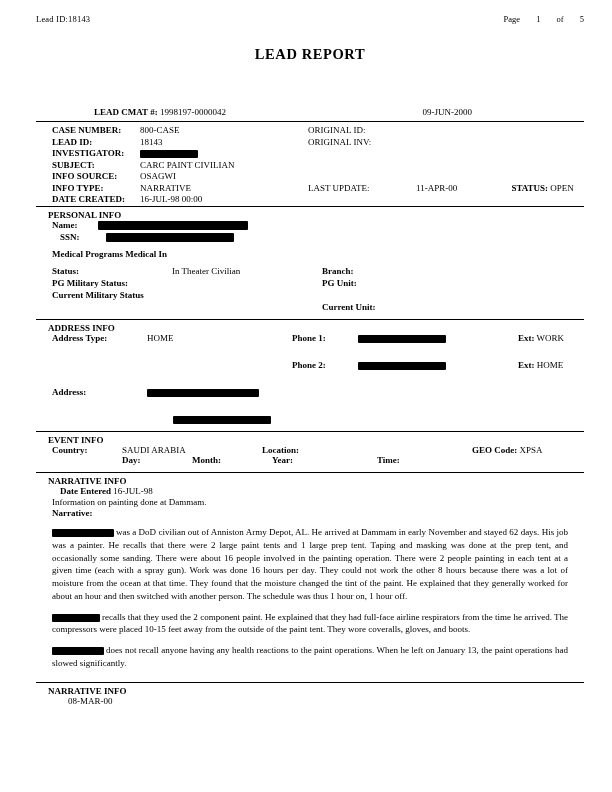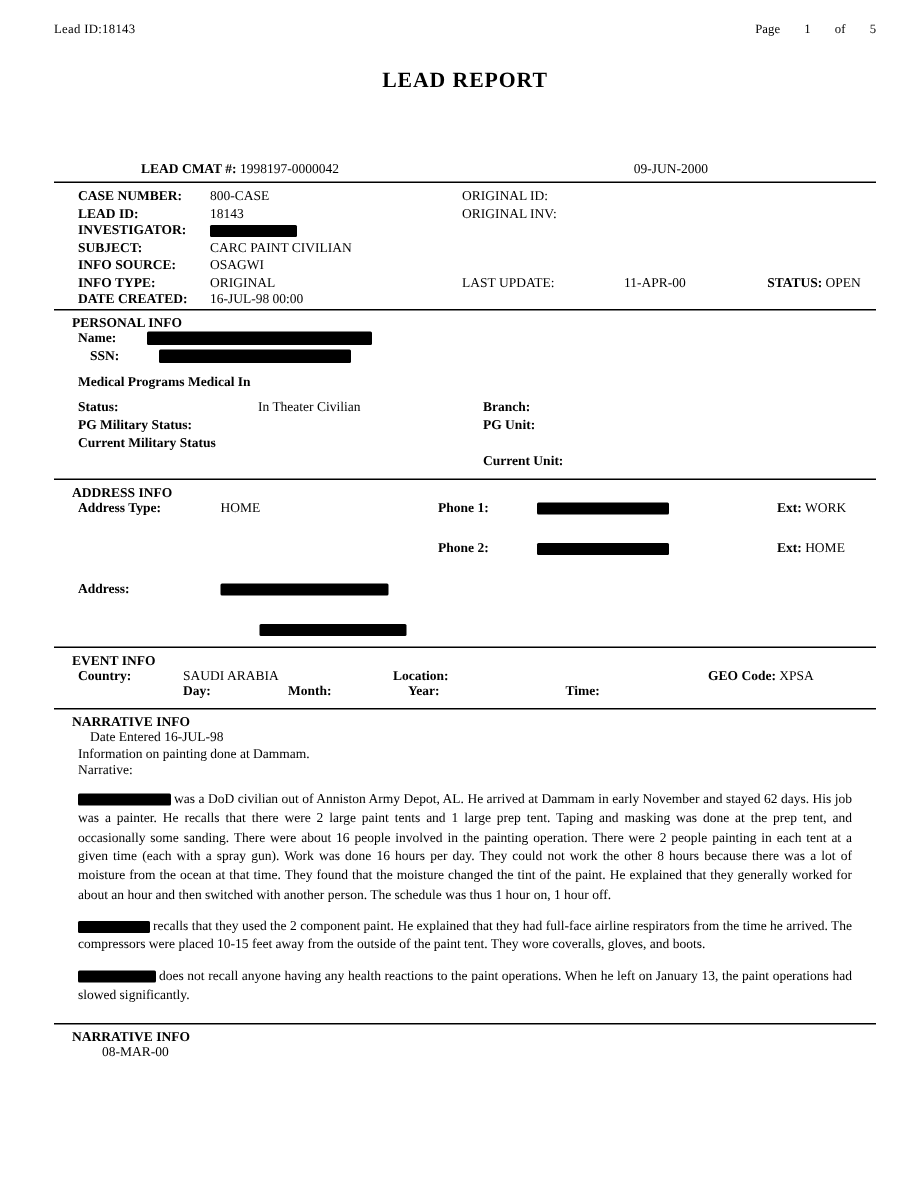--- a/index.html
+++ b/index.html
@@ -134,21 +134,21 @@
     grid-template-columns: 70px 70px 80px 105px 60px auto;
     padding-left: 16px;
     font-size: 9px;
   }
 
   .narrative {
     padding-left: 16px;
     font-size: 9px;
   }
   .narrative .row { margin-bottom: 1px; }
-  .narrative .row .lbl { font-weight: normal; }
+  .narrative .row .lbl { font-weight: bold; }
 
   .para {
     font-size: 9px;
     line-height: 1.42;
     text-align: justify;
     margin: 8px 0 0 0;
     padding-left: 16px;
     padding-right: 16px;
   }
   .para .redact { margin-right: 2px; }
@@ -214,21 +214,21 @@
     <div class="val">CARC PAINT CIVILIAN</div>
     <div class="c3"></div>
     <div class="val"></div>
 
     <div class="c1">INFO SOURCE:</div>
     <div class="val">OSAGWI</div>
     <div class="c3"></div>
     <div class="val"></div>
 
     <div class="c1">INFO TYPE:</div>
-    <div class="val">ORIGINAL</div>
+    <div class="val">NARRATIVE</div>
     <div class="c3">LAST UPDATE:</div>
     <div class="val">
       <span>11-APR-00</span>
       <span class="lbl" style="margin-left:52px">STATUS:</span>
       <span>OPEN</span>
     </div>
 
     <div class="c1">DATE CREATED:</div>
     <div class="val">16-JUL-98 00:00</div>
     <div class="c3"></div>

